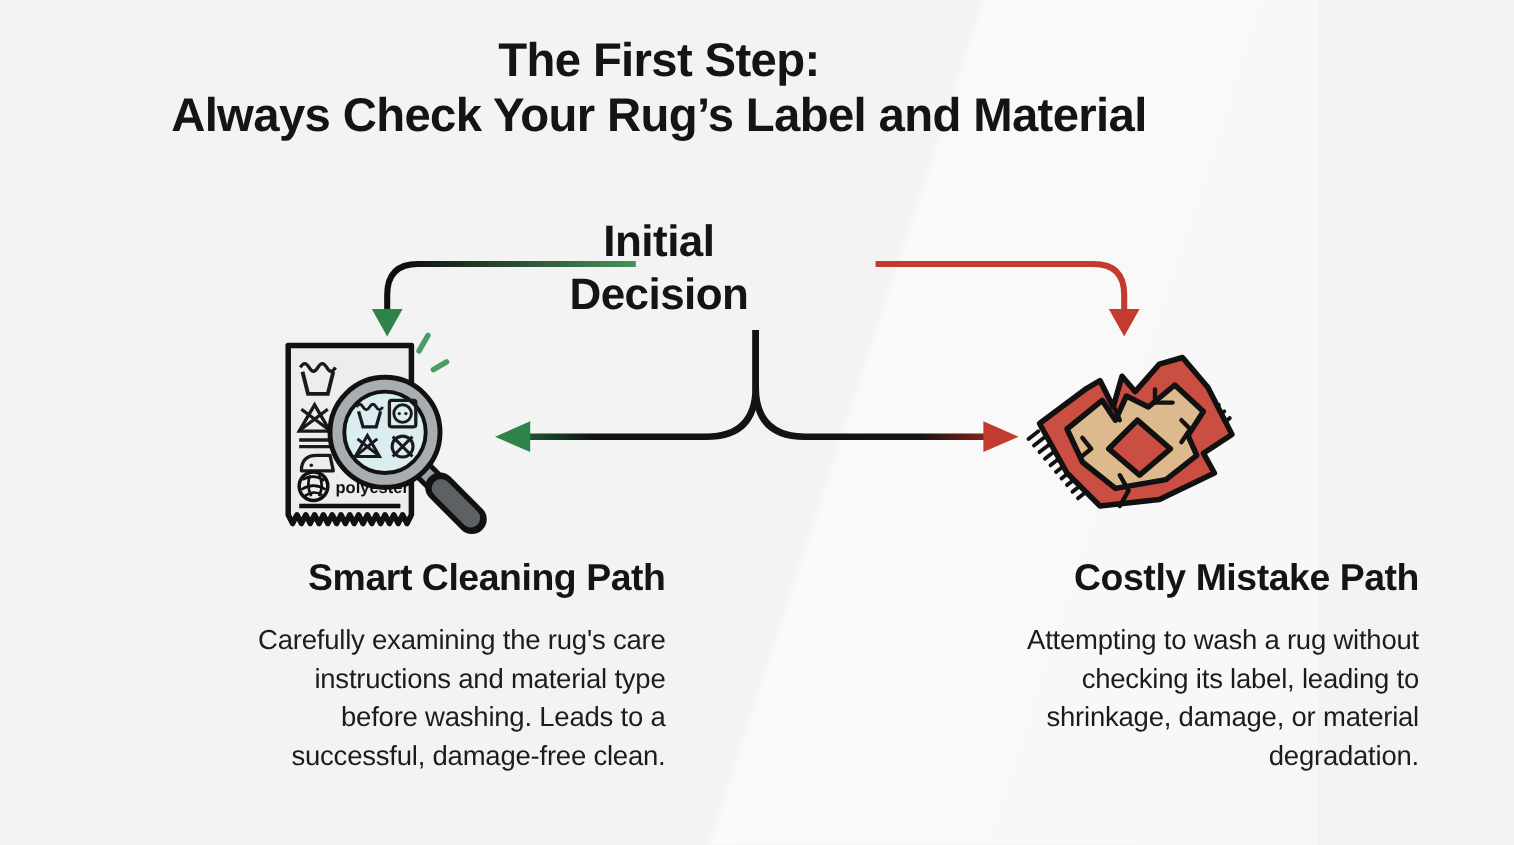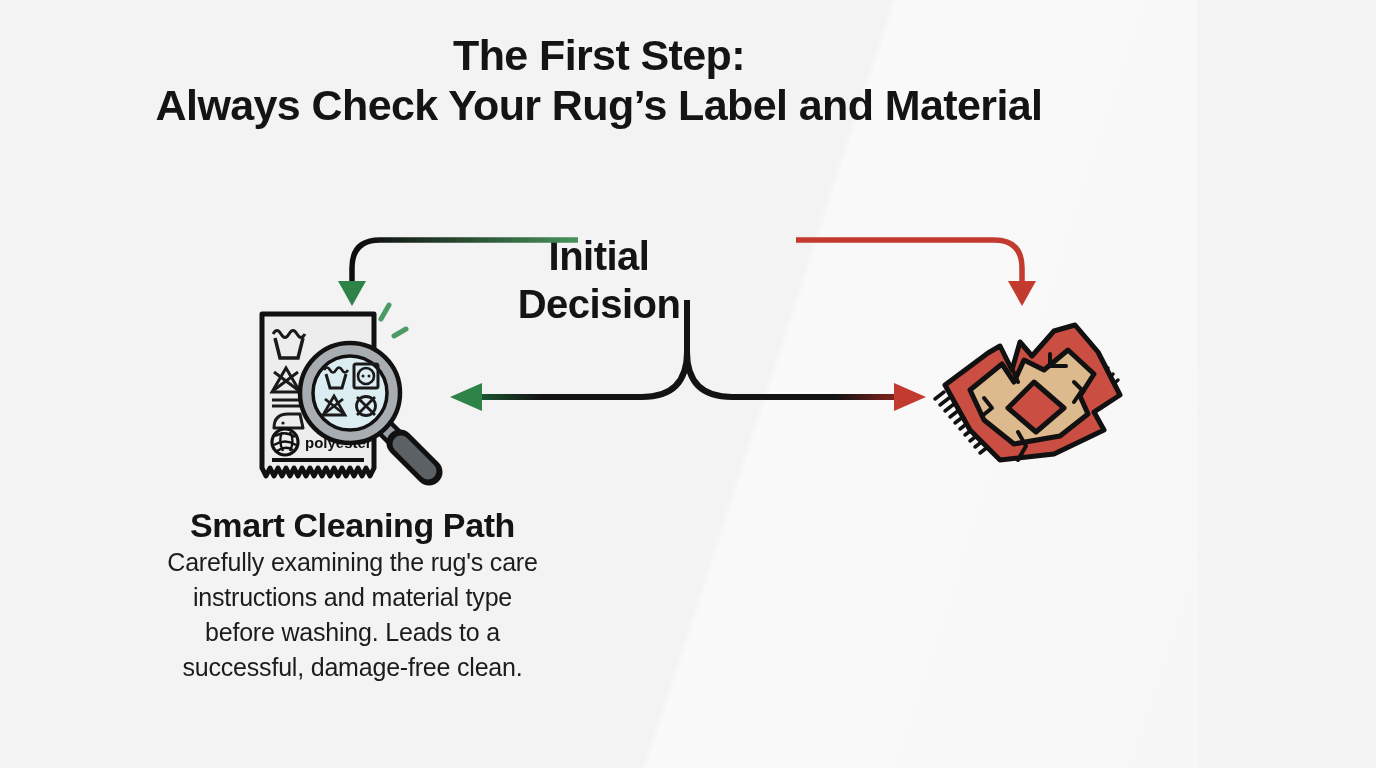--- a/index.html
+++ b/index.html
@@ -17,34 +17,33 @@
     position:absolute;left:0;right:0;top:30px;
     text-align:center;color:#141414;
     font-size:43px;line-height:50px;font-weight:800;letter-spacing:-0.6px;
     white-space:pre-line;
   }
   .decision-label{
     position:absolute;left:0;right:0;top:196px;
     text-align:center;color:#141414;
     font-size:40px;line-height:48px;font-weight:800;letter-spacing:-0.5px;
     white-space:pre-line;
-    margin-top:36px;
   }
   .arrow-layer{position:absolute;left:0;top:0;width:1376px;height:768px;}
   .illustration{position:absolute;overflow:visible;}
   .illo-label{left:250px;top:298px;width:192px;height:192px;}
   .illo-rug{left:922px;top:312px;width:210px;height:170px;}
-  .path-column{position:absolute;text-align:center;color:#161616;}
+  .path-column{position:absolute;text-align:right;color:#161616;}
   .path-left{left:100px;top:505px;width:505px;}
   .path-right{left:770px;top:505px;width:520px;}
   .path-heading{
     font-size:34px;line-height:40px;font-weight:800;letter-spacing:-0.4px;color:#141414;
   }
   .path-description{
-    font-size:25px;line-height:35px;font-weight:500;color:#1c1c1c;
+    margin-top:20px;font-size:25px;line-height:35px;font-weight:500;color:#1c1c1c;
     white-space:pre-line;letter-spacing:-0.2px;
   }
   svg text{font-family:"Liberation Sans","DejaVu Sans",sans-serif;}
 </style>
 </head>
 <body>
 
 <div class="canvas">
 
   <div class="sheen"></div>
@@ -210,14 +209,21 @@
   </svg>
 
   <div class="path-column path-left">
     <div class="path-heading">Smart Cleaning Path</div>
     <div class="path-description">Carefully examining the rug's care
 instructions and material type
 before washing. Leads to a
 successful, damage-free clean.</div>
   </div>
 
+  <div class="path-column path-right">
+    <div class="path-heading">Costly Mistake Path</div>
+    <div class="path-description">Attempting to wash a rug without
+checking its label, leading to
+shrinkage, damage, or material
+degradation.</div>
+  </div>
 
 </div>
 
 </body></html>

